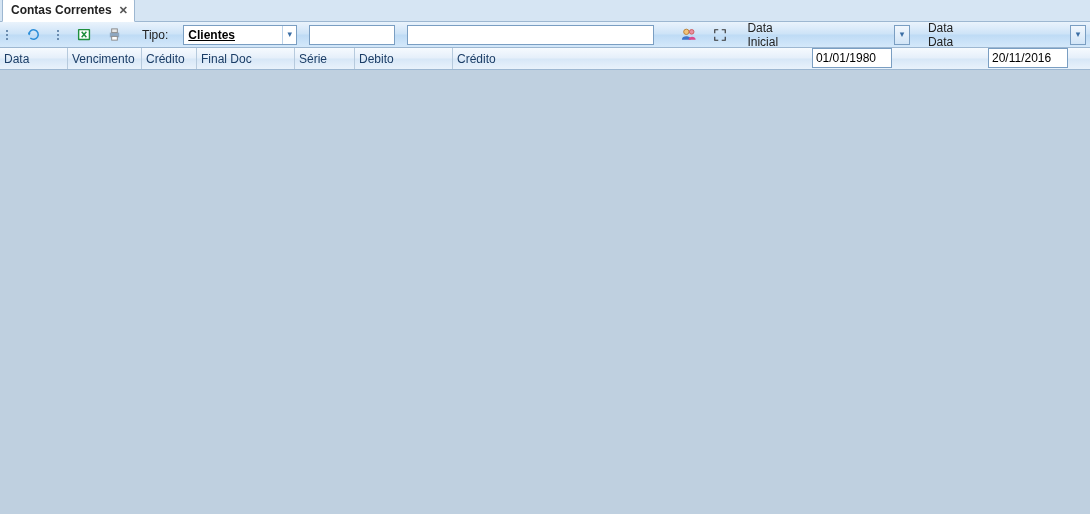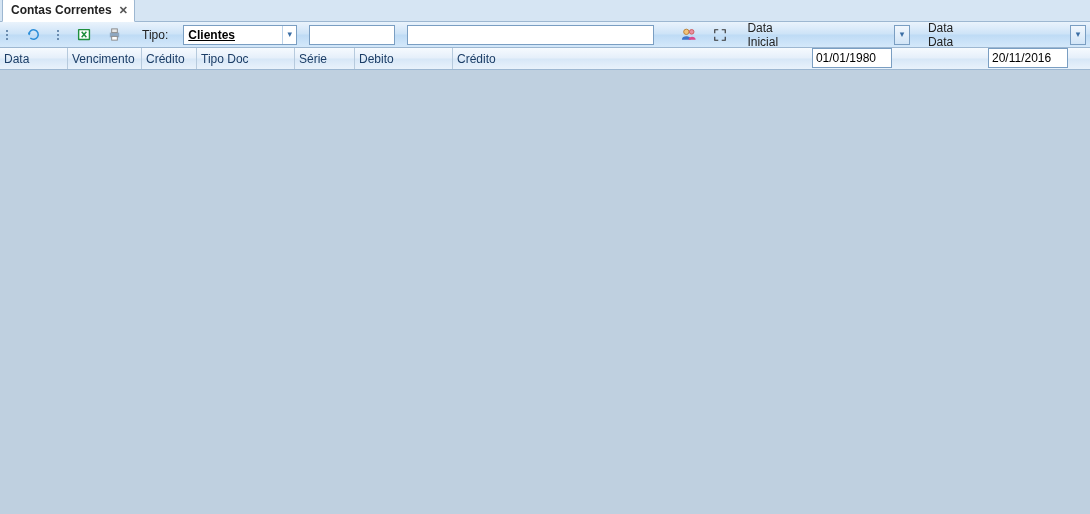--- a/index.html
+++ b/index.html
@@ -238,21 +238,21 @@
   <div class="gh" style="width:68px">
       <span>Data</span>
     </div>
   <div class="gh" style="width:74px">
       <span>Vencimento</span>
     </div>
   <div class="gh" style="width:55px">
       <span>Crédito</span>
     </div>
   <div class="gh" style="width:98px">
-      <span>Tipo Doc</span>
+      <span>Final Doc</span>
     </div>
   <div class="gh" style="width:60px">
       <span>Série</span>
     </div>
   <div class="gh" style="width:98px">
       <span>Debito</span>
     </div>
   <div class="gh" style="flex:1">
       <span>Crédito</span>
     </div>

